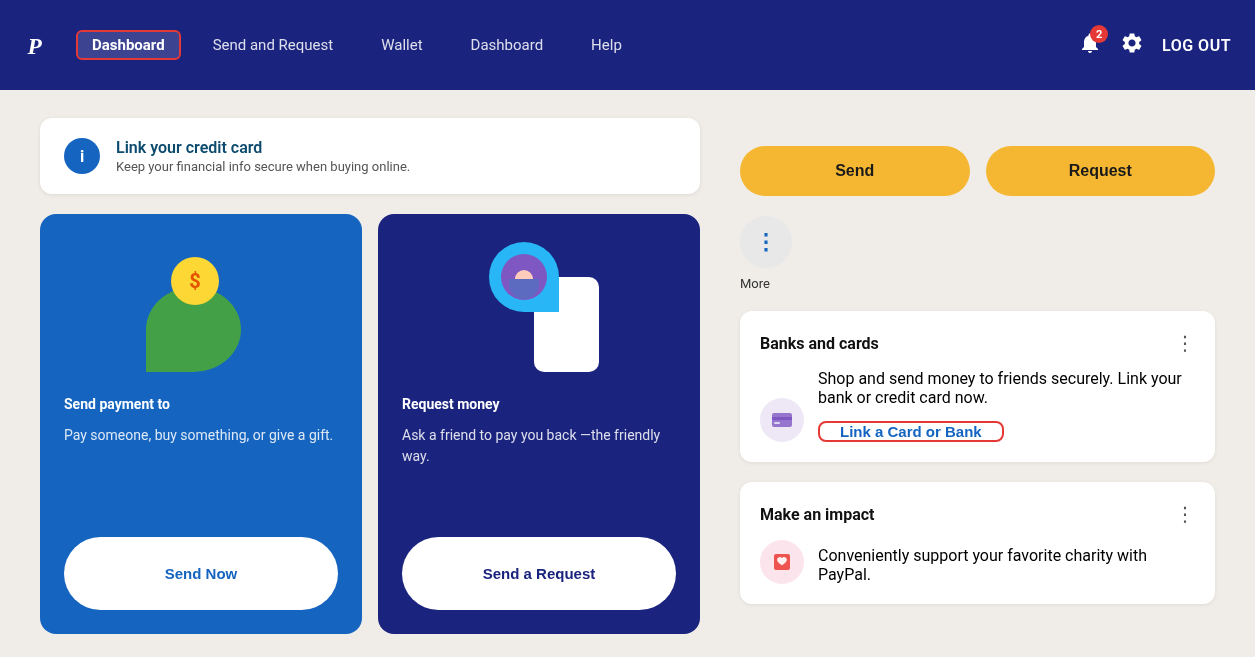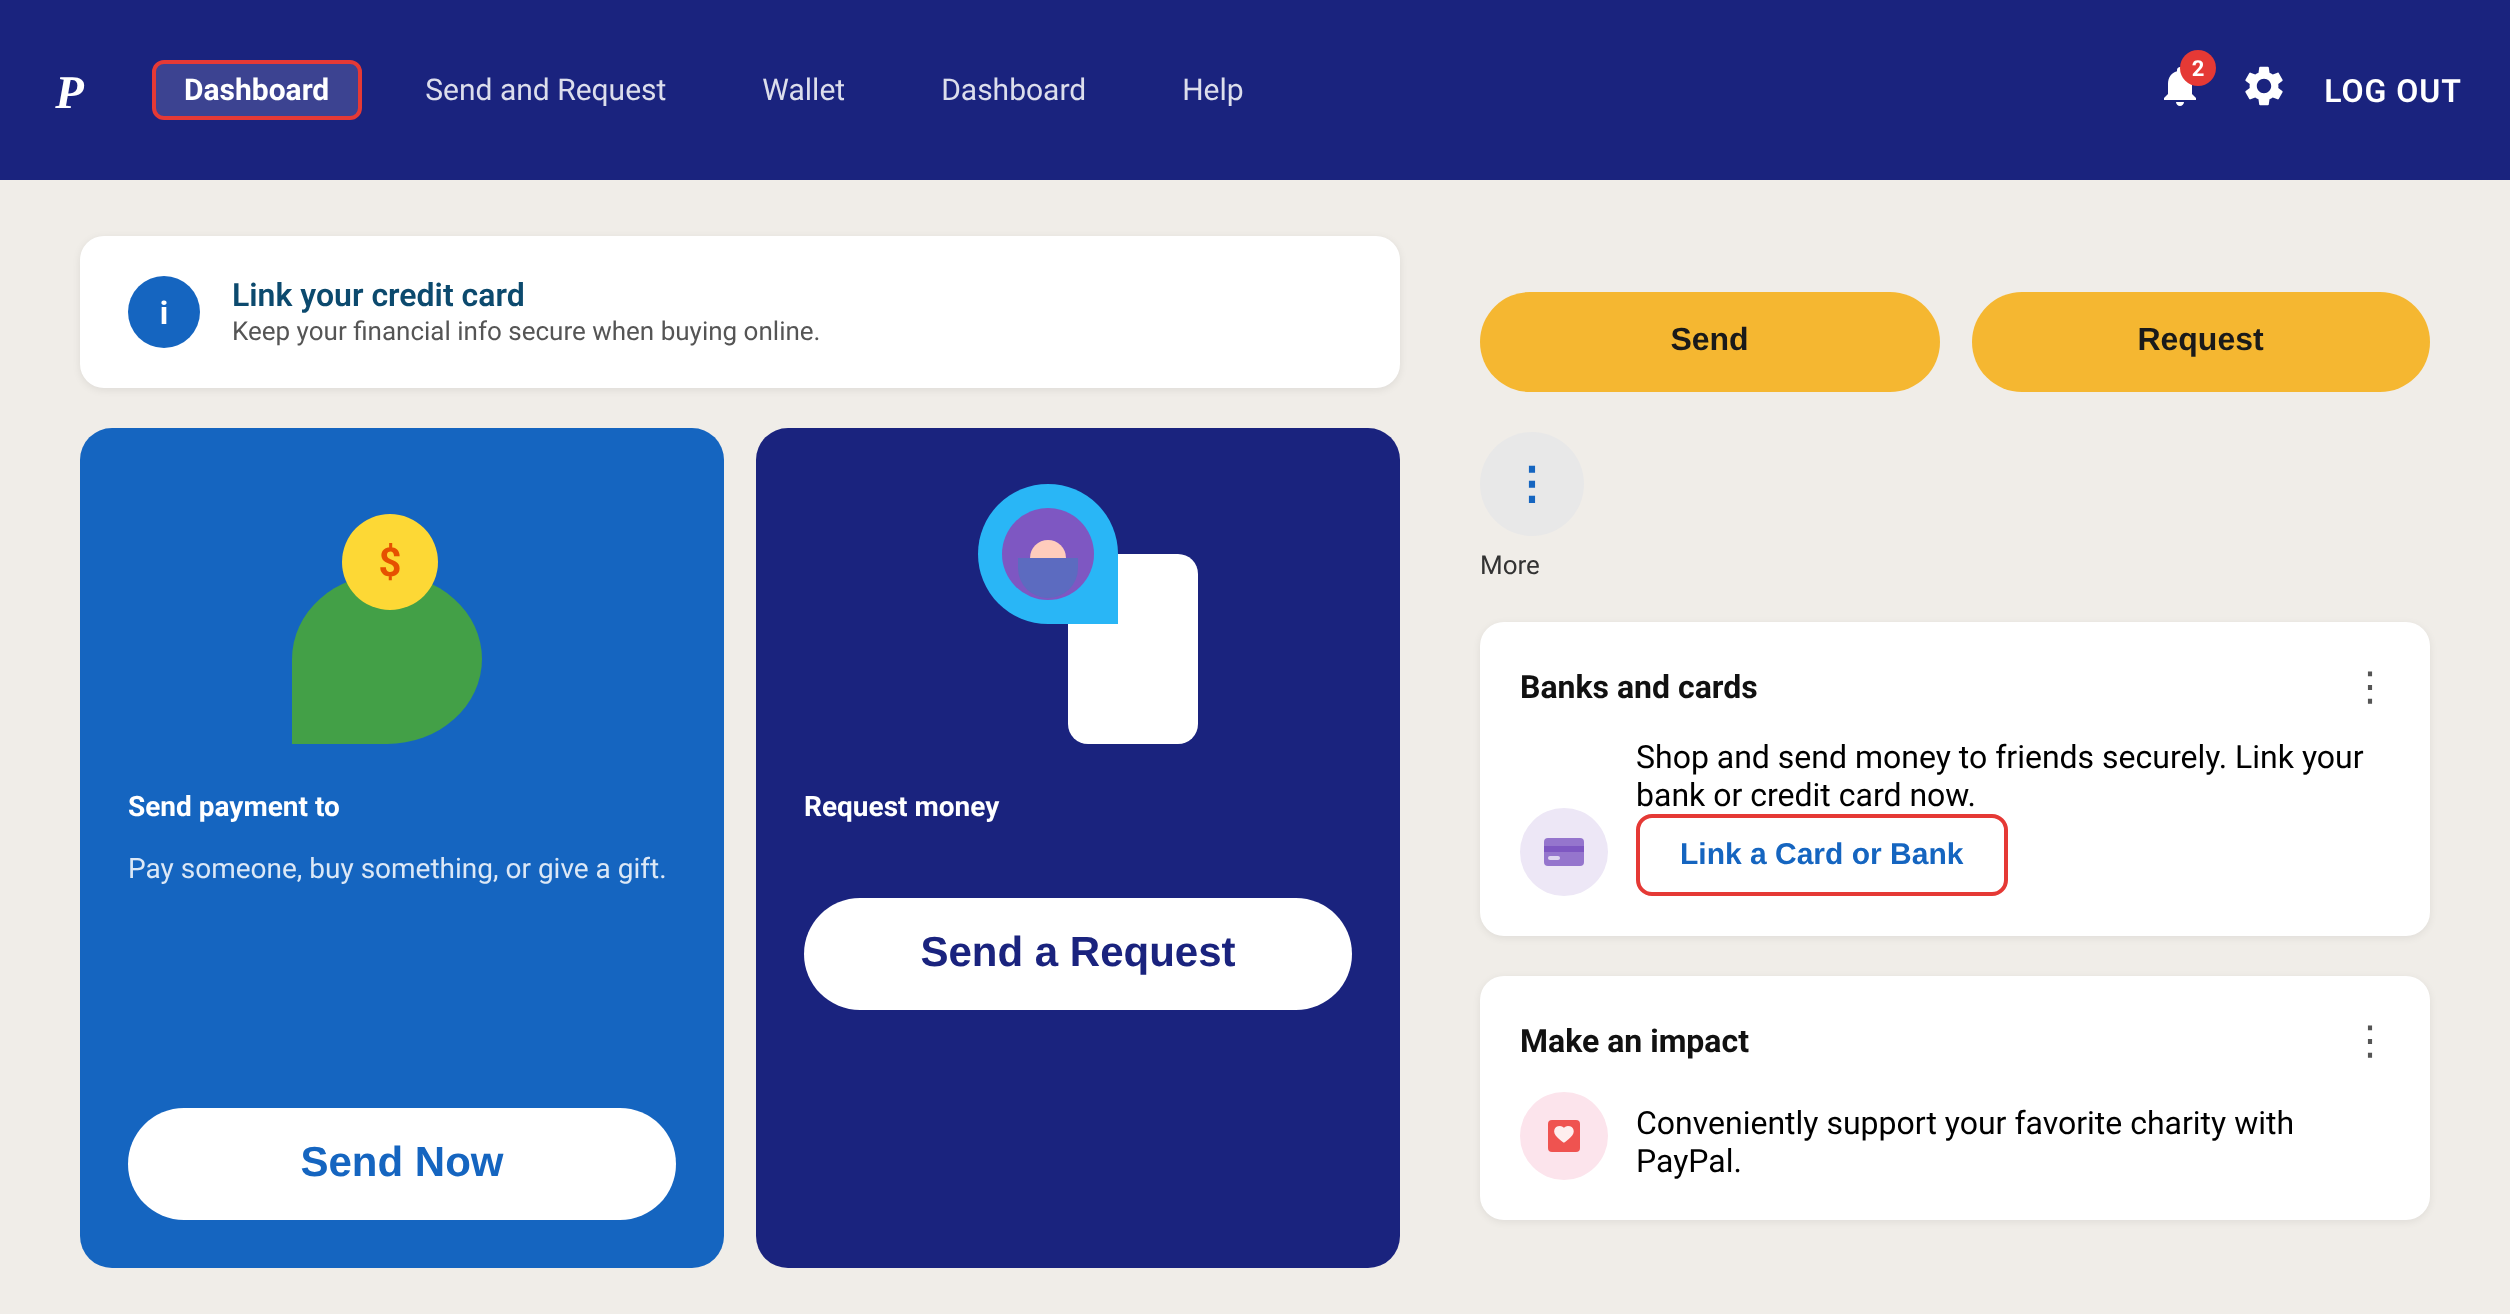--- a/index.html
+++ b/index.html
@@ -144,23 +144,23 @@
     .req-illus { position: relative; width: 130px; height: 130px; }
 
     .card h2 { color: white; font-size: 14px; font-weight: 700; margin-bottom: 12px; line-height: 1.2; }
     .card p { color: rgba(255,255,255,0.85); font-size: 14px; line-height: 1.5; flex: 1; }
     .card-btn {
       margin-top: 24px;
       background: white;
       color: #1565c0;
       border: none;
       border-radius: 50px;
-      padding: 16px 0;
+      padding: 28px 0;
       width: 100%;
-      font-size: 21px;
+      font-size: 15px;
       font-weight: 600;
       cursor: pointer;
       text-align: center;
     }
     .card-dark .card-btn { color: #1a237e; }
 
     
     .right-panel { flex: 1; display: flex; flex-direction: column; gap: 20px; }
 
     
@@ -211,26 +211,27 @@
       border-radius: 50%;
       background: #ede7f6;
       display: flex; align-items: center; justify-content: center;
       flex-shrink: 0;
       font-size: 20px;
     }
 
     
     .link-card-btn {
       display: inline-block;
+      margin-top: 14px;
       color: #1565c0;
       font-size: 15px;
       font-weight: 600;
       border: 2px solid #e53935;
       border-radius: 8px;
-      padding: 10px 20px;
+      padding: 0 20px;
       cursor: pointer;
       text-decoration: none;
       background: white;
     }
   </style>
 </head>
 <body>
 
 <header class="header">
 
@@ -303,20 +304,21 @@
             <div style="position:absolute;top:0;left:15px;width:70px;height:70px;background:#29b6f6;border-radius:50% 50% 0 50%;display:flex;align-items:center;justify-content:center;">
 
               <div style="width:46px;height:46px;border-radius:50%;background:#7e57c2;display:flex;align-items:center;justify-content:center;overflow:hidden;">
                 <div style="width:18px;height:18px;background:#ffccbc;border-radius:50%;margin-bottom:-4px;"></div>
                 <div style="position:absolute;width:30px;height:20px;background:#5c6bc0;border-radius:0 0 30px 30px;margin-top:24px;"></div>
               </div>
             </div>
           </div>
         </div>
         <h2>Request money</h2>
+        <p>Ask a friend to pay you back —the friendly way.</p>
         <button class="card-btn">Send a Request</button>
       </div>
 
     </div>
   </div>
 
   <div class="right-panel">
 
     <div class="action-btns">
       <button class="action-btn">Send</button>

